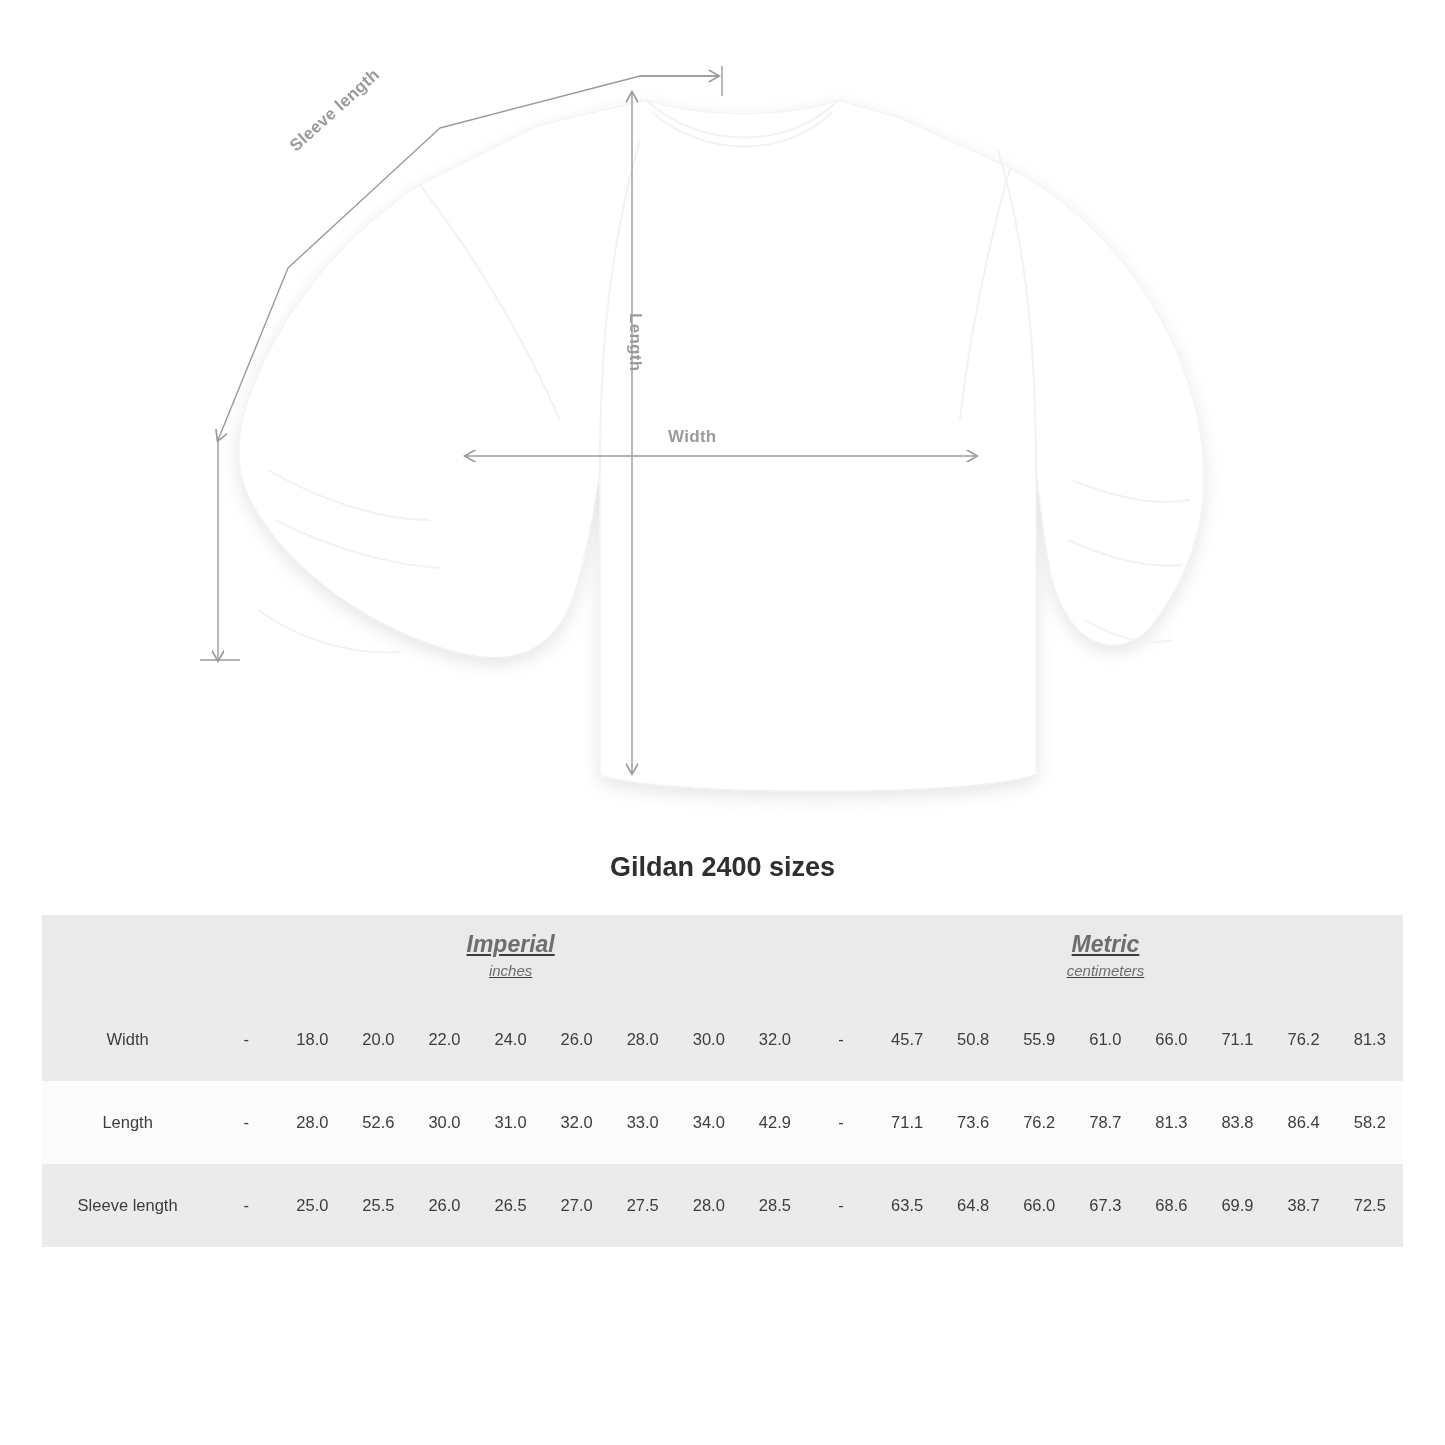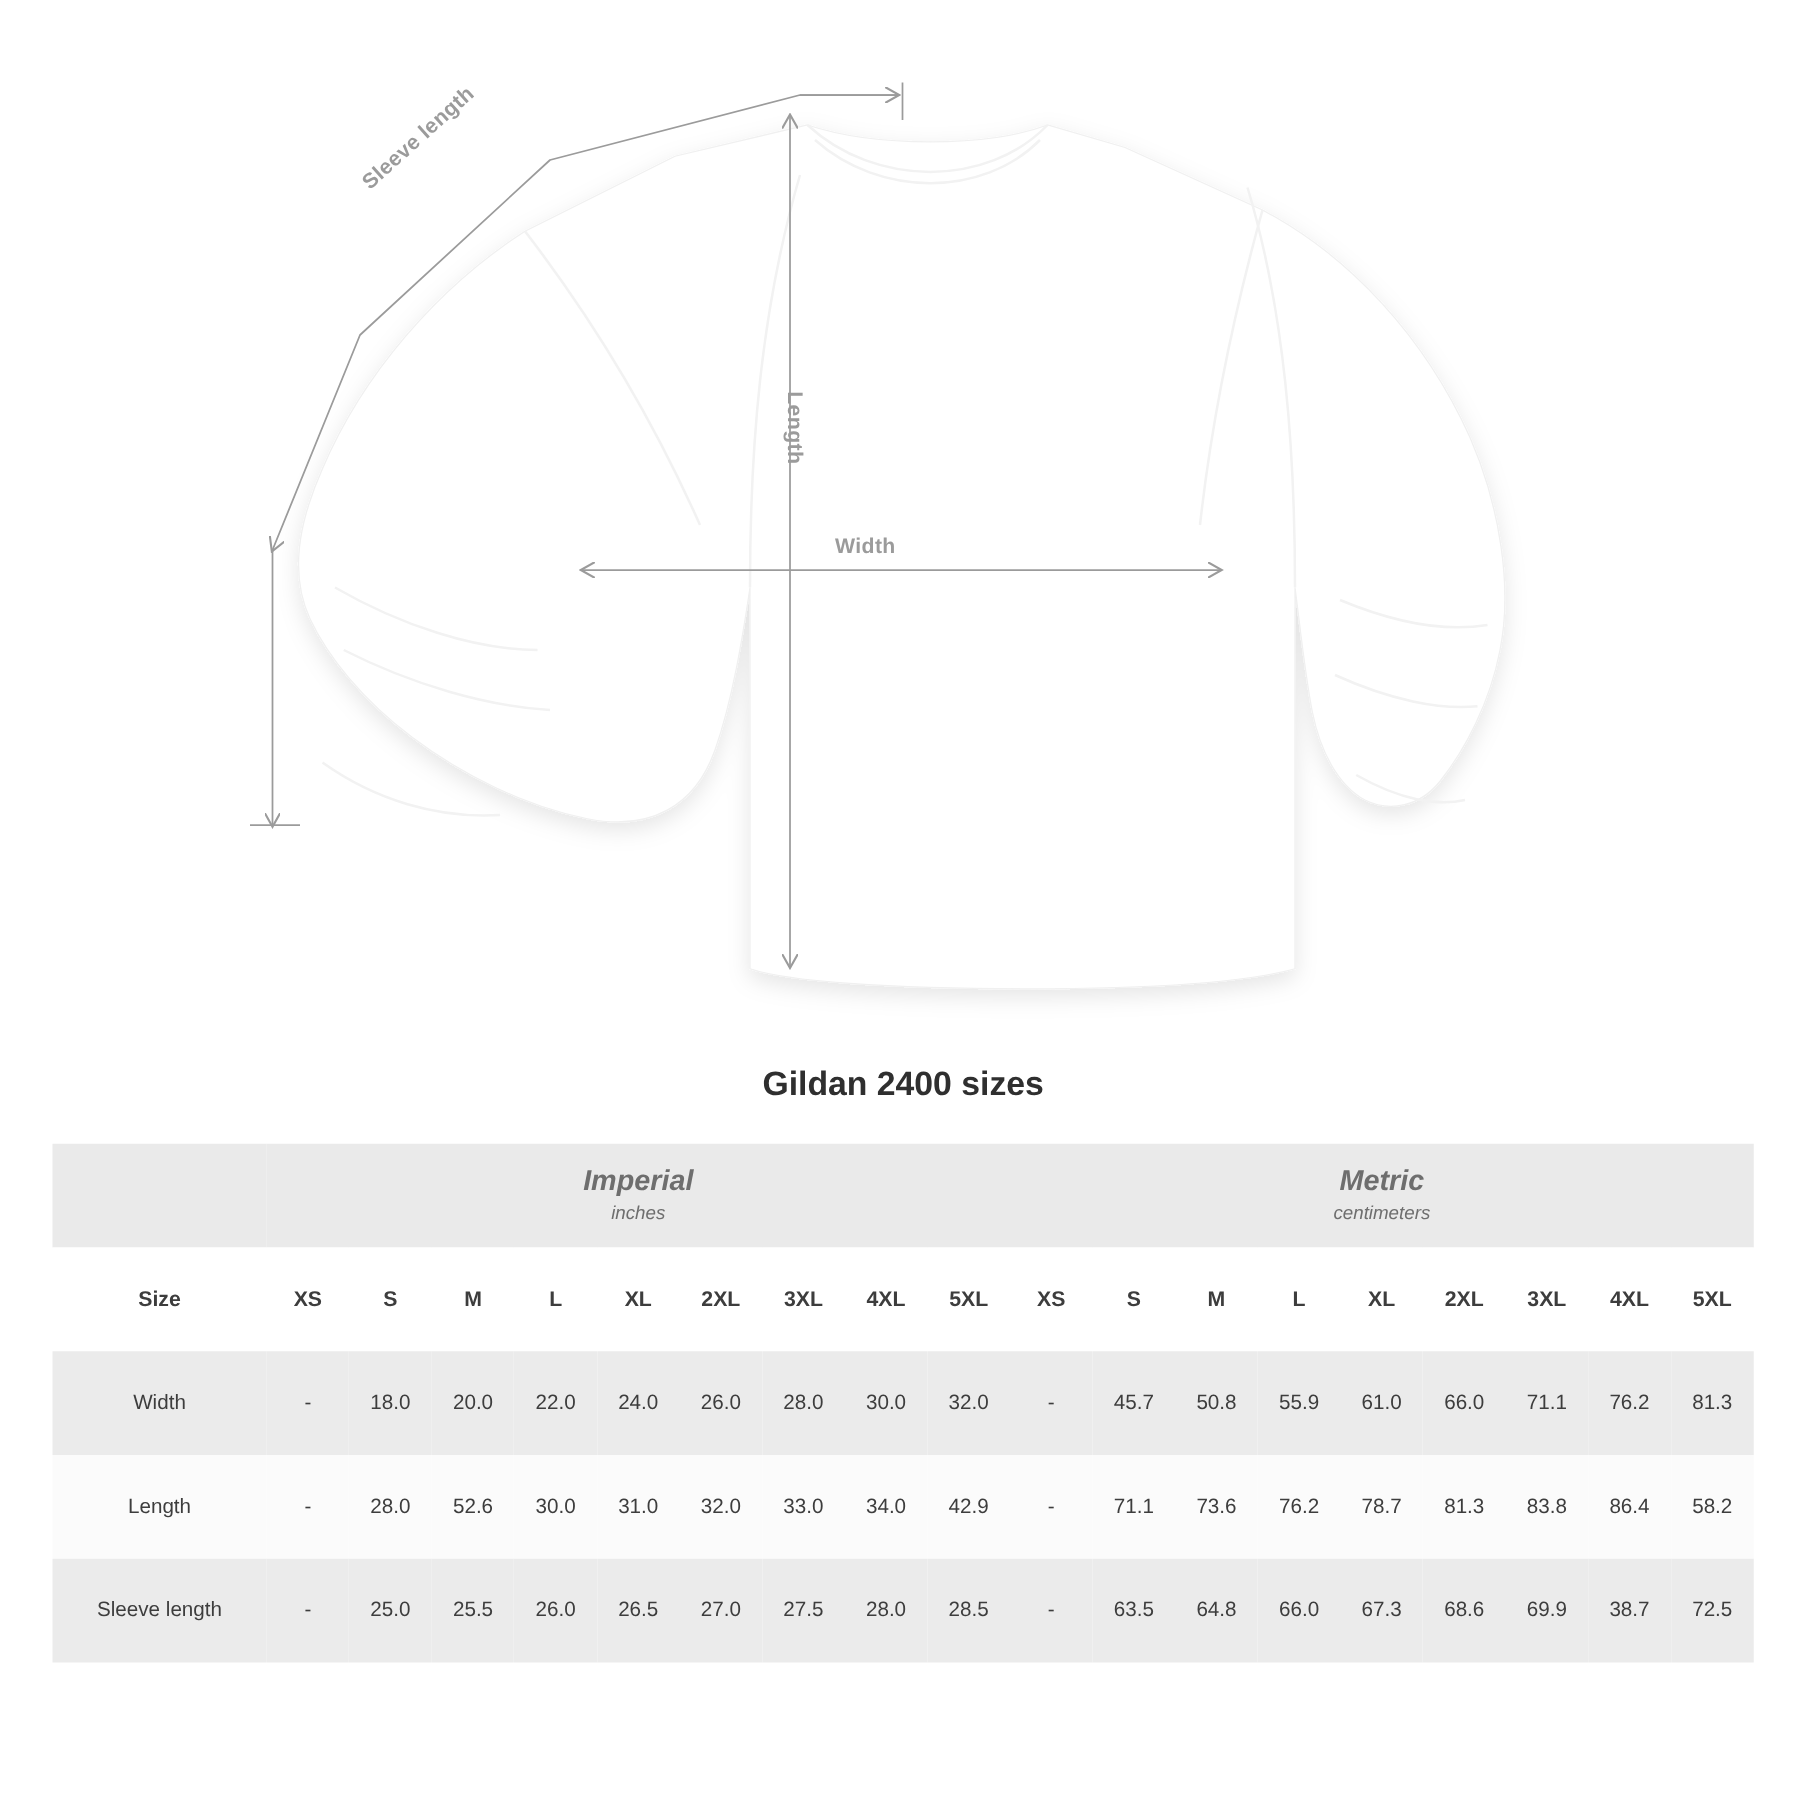--- a/index.html
+++ b/index.html
@@ -85,20 +85,21 @@
     font-size: 16.5px;
     color: #3d3d3d;
     padding: 0;
     height: 83px;
     vertical-align: middle;
     font-weight: normal;
   }
   .unit-row td {
     background: #eaeaea;
     height: 118px;
+    text-decoration: underline;
   }
   .unit-name {
     font-size: 23px;
     font-style: italic;
     font-weight: bold;
     color: #6e6e6e;
     display: block;
     line-height: 1.25;
   }
   .unit-sub {
@@ -242,41 +243,20 @@
           <td></td>
           <td colspan="9">
             <span class="unit-name">Imperial</span>
             <span class="unit-sub">inches</span>
           </td>
           <td colspan="9">
             <span class="unit-name">Metric</span>
             <span class="unit-sub">centimeters</span>
           </td>
         </tr>
-        <tr class="head-row">
-          <td class="rowlabel">Size</td>
-          <td class="sizecell">XS</td>
-          <td class="sizecell">S</td>
-          <td class="sizecell">M</td>
-          <td class="sizecell">L</td>
-          <td class="sizecell">XL</td>
-          <td class="sizecell">2XL</td>
-          <td class="sizecell">3XL</td>
-          <td class="sizecell">4XL</td>
-          <td class="sizecell">5XL</td>
-          <td class="sizecell">XS</td>
-          <td class="sizecell">S</td>
-          <td class="sizecell">M</td>
-          <td class="sizecell">L</td>
-          <td class="sizecell">XL</td>
-          <td class="sizecell">2XL</td>
-          <td class="sizecell">3XL</td>
-          <td class="sizecell">4XL</td>
-          <td class="sizecell">5XL</td>
-        </tr>
         <tr class="band-alt">
           <td class="rowlabel">Width</td>
           <td>-</td>
           <td>18.0</td>
           <td>20.0</td>
           <td>22.0</td>
           <td>24.0</td>
           <td>26.0</td>
           <td>28.0</td>
           <td>30.0</td>

